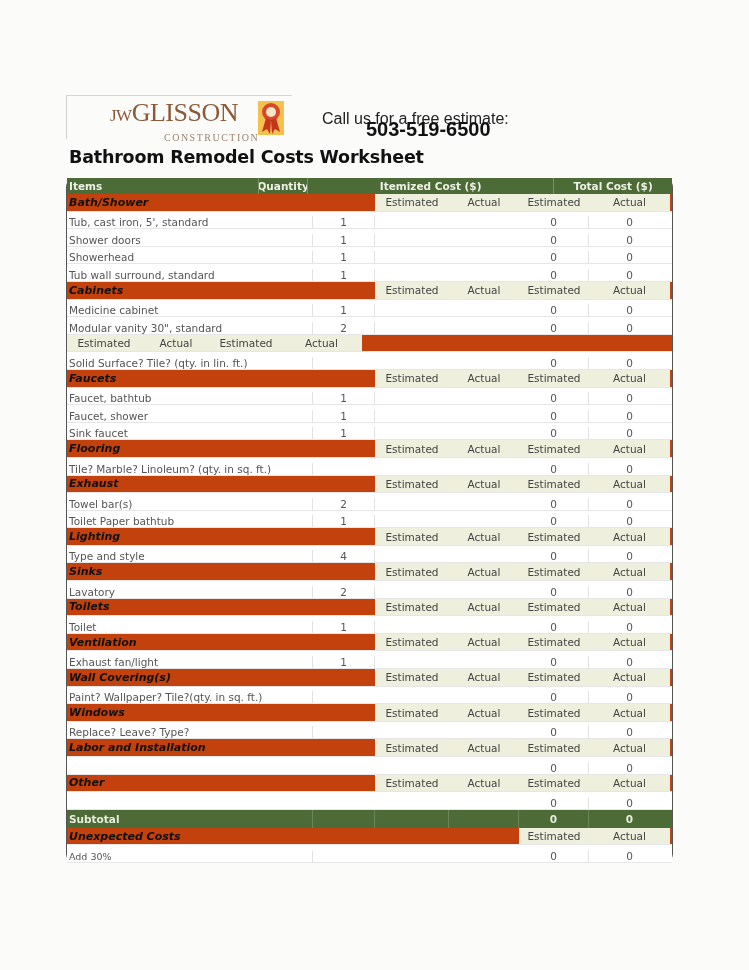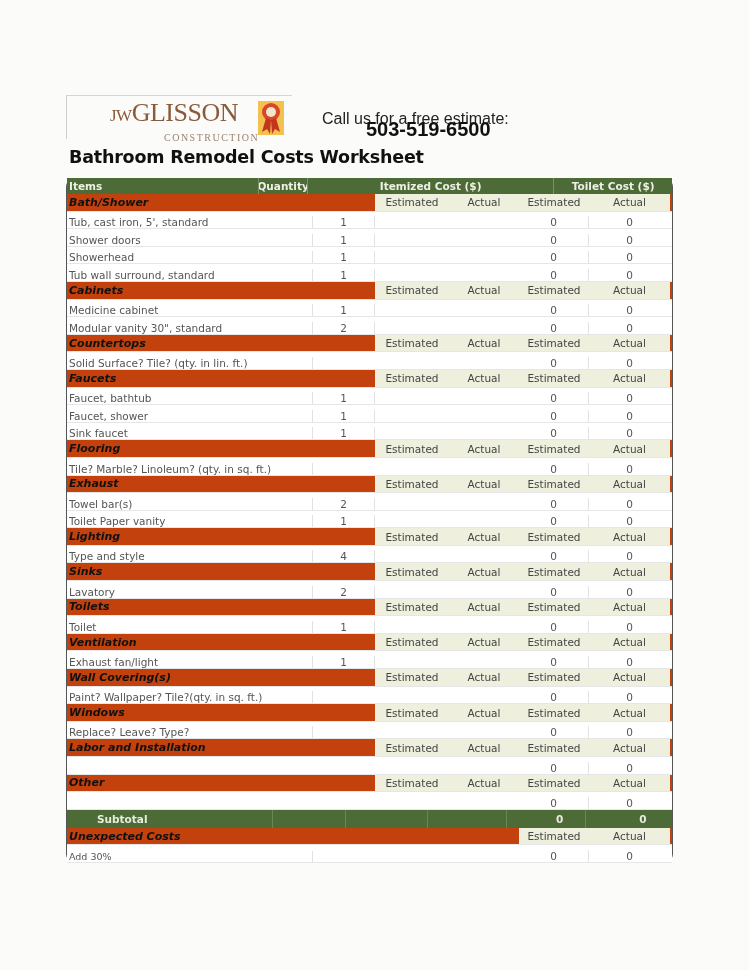--- a/index.html
+++ b/index.html
@@ -25,21 +25,21 @@
   .hdr { background:#4c6b37; color:#eef0e6; font-weight:bold; height:16px; border-bottom:none; }
   .hdr > div { border-right:1px solid #7b9063; }
   .hdr .c-it2 { width:316px; justify-content:center; }
   .hdr .c-tot { width:151px; justify-content:center; border-right:none; }
   .sec { background:#c2410c; height:17.6px; }
   .sec > div { border-right:none; }
   .sec .c-item { font-weight:bold; font-style:italic; color:#111; font-size:11px; width:308px; }
   .sec .sub { background:#eef0dd; color:#444;text-align:center; }
   .item { background:#ffffff;align-items:flex-end; }
   .subtotal { background:#4c6b37; color:#e8ecdc; font-weight:bold; height:18px; border-bottom:none; }
-  .subtotal > div { border-right:1px solid #6b8555;margin-left:28px; }
+  .subtotal > div { border-right:1px solid #6b8555; }
   .sec2 .c-item { width:452px; }
   .sec2 .c-e2, .sec2 .c-a2 { background:#eef0dd; }
   .small { font-size:9.5px; }
 </style>
 </head>
 <body>
 
 <div class="logo-box">
   <div class="logo-jw"><span class="sm">JW</span><span>GLISSON</span></div>
   <div class="logo-sub">CONSTRUCTION</div>
@@ -53,21 +53,21 @@
 </div>
 <div class="call">Call us for a free estimate:</div>
 <div class="phone">503-519-6500</div>
 <div class="title">Bathroom Remodel Costs Worksheet</div>
 
 <div class="sheet" id="sheet">
   <div class="row hdr">
     <div class="c-item">Items</div>
     <div class="c-qty">Quantity</div>
     <div class="c-it2">Itemized Cost ($)</div>
-    <div class="c-tot">Toilet Cost ($)</div>
+    <div class="c-tot">Total Cost ($)</div>
   </div>
   <div id="body-rows">
       <div class="row sec">
         <div class="c-item">Bath/Shower</div>
         <div class="c-e1 sub">Estimated</div>
         <div class="c-a1 sub">Actual</div>
         <div class="c-e2 sub">Estimated</div>
         <div class="c-a2 sub">Actual</div>
       </div>
       <div class="row item">
@@ -119,21 +119,20 @@
       </div>
       <div class="row item">
         <div class="c-item">Modular vanity 30", standard</div>
         <div class="c-qty">2</div>
         <div class="c-e1"></div>
         <div class="c-a1"></div>
         <div class="c-e2">0</div>
         <div class="c-a2">0</div>
       </div>
       <div class="row sec">
-        <div class="c-item">Countertops</div>
         <div class="c-e1 sub">Estimated</div>
         <div class="c-a1 sub">Actual</div>
         <div class="c-e2 sub">Estimated</div>
         <div class="c-a2 sub">Actual</div>
       </div>
       <div class="row item">
         <div class="c-item">Solid Surface? Tile? (qty. in lin. ft.)</div>
         <div class="c-qty"></div>
         <div class="c-e1"></div>
         <div class="c-a1"></div>
@@ -195,21 +194,21 @@
       </div>
       <div class="row item">
         <div class="c-item">Towel bar(s)</div>
         <div class="c-qty">2</div>
         <div class="c-e1"></div>
         <div class="c-a1"></div>
         <div class="c-e2">0</div>
         <div class="c-a2">0</div>
       </div>
       <div class="row item">
-        <div class="c-item">Toilet Paper vanity</div>
+        <div class="c-item">Toilet Paper bathtub</div>
         <div class="c-qty">1</div>
         <div class="c-e1"></div>
         <div class="c-a1"></div>
         <div class="c-e2">0</div>
         <div class="c-a2">0</div>
       </div>
       <div class="row sec">
         <div class="c-item">Lighting</div>
         <div class="c-e1 sub">Estimated</div>
         <div class="c-a1 sub">Actual</div>

